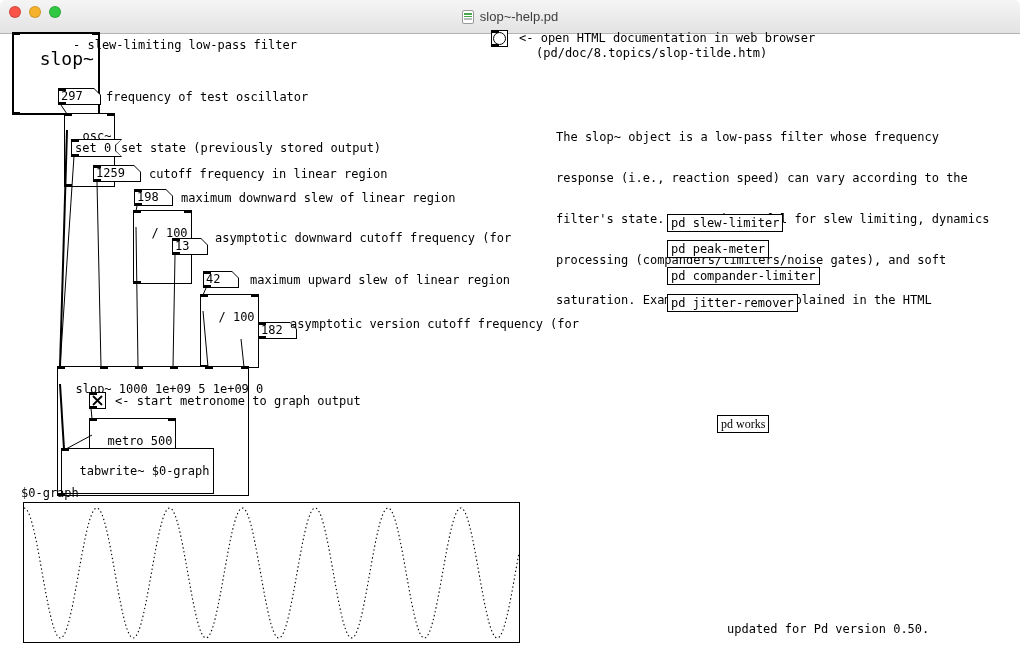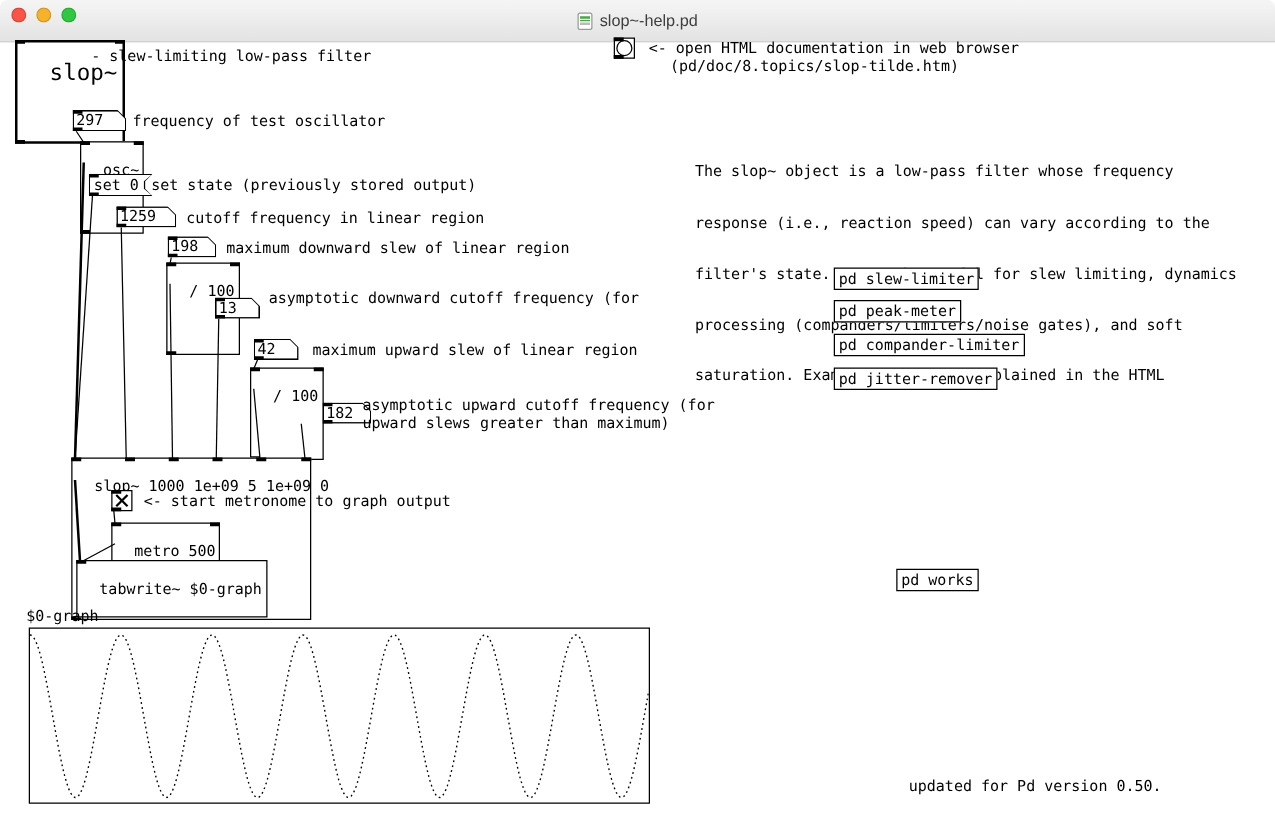--- a/index.html
+++ b/index.html
@@ -154,21 +154,21 @@
   <span class="nub nub-tl"></span>
   <span class="nub nub-tr"></span>
   <span class="nub nub-bl"></span>
 </div>
 
 <div class="numbox" style="left:238px; top:322px; width:39px;margin-left:20px;">
   <div class="inner">182</div>
   <span class="nub nub-tl"></span>
   <span class="nub nub-bl"></span>
 </div>
-<div class="comment" style="left:290px; top:317px;"><span>asymptotic upward cutoff frequency (for</span><br><span>upward slews greater than maximum)</span></div>
+<div class="comment" style="left:290px; top:317px;"><span>asymptotic version cutoff frequency (for</span><br></div>
 
 <div class="obj" style="left:57px; top:366px; width:192px;">
   <span>slop~ 1000 1e+09 5 1e+09 0</span>
   <span class="nub" style="top:-1px;left:-1px;"></span>
   <span class="nub" style="top:-1px;left:42px;"></span>
   <span class="nub" style="top:-1px;left:77px;"></span>
   <span class="nub" style="top:-1px;left:112px;"></span>
   <span class="nub" style="top:-1px;left:147px;"></span>
   <span class="nub" style="top:-1px;left:183px;"></span>
   <span class="nub nub-bl"></span>
@@ -200,21 +200,21 @@
   <div>response (i.e., reaction speed) can vary according to the</div>
   <div>filter's state. It can be useful for slew limiting, dynamics</div>
   <div>processing (companders/limiters/noise gates), and soft</div>
   <div>saturation. Examples below are explained in the HTML</div>
 </div>
 
 <div class="obj" style="left:667px; top:214px;">pd slew-limiter</div>
 <div class="obj" style="left:667px; top:240px;">pd peak-meter</div>
 <div class="obj" style="left:667px; top:267px;">pd compander-limiter</div>
 <div class="obj" style="left:667px; top:294px;">pd jitter-remover</div>
-<div class="obj" style="left:717px; top:455px;">pd works</div>
+<div class="obj" style="left:717px; top:415px;font-family:Liberation Serif, serif;">pd works</div>
 
 <div class="comment" style="left:727px; top:622px;">updated for Pd version 0.50.</div>
 
 <div class="comment" style="left:21px; top:486px;">$0-graph</div>
 <div class="graphbox">
   <svg width="495" height="139" style="display:block">
     <path id="wave" d="M0 5.0L1 5.2L2 6.0L3 7.2L4 8.8L5 11.0L6 13.5L7 16.5L8 19.9L9 23.6L10 27.7L11 32.2L12 36.9L13 41.8L14 47.0L15 52.3L16 57.7L17 63.3L18 68.9L19 74.5L20 80.1L21 85.6L22 90.9L23 96.2L24 101.2L25 106.0L26 110.5L27 114.8L28 118.7L29 122.2L30 125.3L31 128.1L32 130.4L33 132.2L34 133.6L35 134.5L36 135.0L37 134.9L38 134.4L39 133.4L40 131.9L41 129.9L42 127.5L43 124.7L44 121.5L45 117.9L46 113.9L47 109.6L48 105.0L49 100.2L50 95.1L51 89.9L52 84.4L53 78.9L54 73.3L55 67.7L56 62.1L57 56.6L58 51.2L59 45.9L60 40.8L61 35.9L62 31.2L63 26.9L64 22.8L65 19.2L66 15.9L67 13.0L68 10.5L69 8.5L70 6.9L71 5.8L72 5.2L73 5.0L74 5.4L75 6.2L76 7.5L77 9.2L78 11.5L79 14.1L80 17.2L81 20.6L82 24.5L83 28.6L84 33.1L85 37.9L86 42.8L87 48.0L88 53.4L89 58.9L90 64.4L91 70.0L92 75.6L93 81.2L94 86.7L95 92.0L96 97.2L97 102.2L98 107.0L99 111.4L100 115.6L101 119.4L102 122.9L103 125.9L104 128.6L105 130.8L106 132.5L107 133.8L108 134.7L109 135.0L110 134.8L111 134.2L112 133.1L113 131.5L114 129.5L115 127.0L116 124.1L117 120.8L118 117.1L119 113.1L120 108.7L121 104.1L122 99.2L123 94.0L124 88.7L125 83.3L126 77.8L127 72.2L128 66.6L129 61.0L130 55.5L131 50.1L132 44.8L133 39.7L134 34.9L135 30.3L136 26.0L137 22.1L138 18.5L139 15.2L140 12.4L141 10.0L142 8.1L143 6.6L144 5.6L145 5.1L146 5.0L147 5.5L148 6.4L149 7.8L150 9.7L151 12.0L152 14.7L153 17.9L154 21.4L155 25.3L156 29.5L157 34.1L158 38.9L159 43.9L160 49.1L161 54.5L162 60.0L163 65.6L164 71.2L165 76.8L166 82.3L167 87.8L168 93.1L169 98.3L170 103.2L171 107.9L172 112.3L173 116.4L174 120.2L175 123.5L176 126.5L177 129.1L178 131.2L179 132.9L180 134.0L181 134.8L182 135.0L183 134.8L184 134.0L185 132.8L186 131.1L187 129.0L188 126.4L189 123.4L190 120.1L191 116.3L192 112.2L193 107.8L194 103.1L195 98.1L196 93.0L197 87.6L198 82.2L199 76.6L200 71.0L201 65.4L202 59.9L203 54.4L204 49.0L205 43.8L206 38.7L207 33.9L208 29.4L209 25.2L210 21.3L211 17.8L212 14.6L213 11.9L214 9.6L215 7.8L216 6.4L217 5.5L218 5.0L219 5.1L220 5.6L221 6.7L222 8.1L223 10.1L224 12.5L225 15.3L226 18.6L227 22.2L228 26.1L229 30.4L230 35.0L231 39.9L232 45.0L233 50.2L234 55.6L235 61.2L236 66.7L237 72.4L238 77.9L239 83.5L240 88.9L241 94.2L242 99.3L243 104.2L244 108.8L245 113.2L246 117.2L247 120.9L248 124.2L249 127.1L250 129.5L251 131.6L252 133.1L253 134.2L254 134.9L255 135.0L256 134.6L257 133.8L258 132.5L259 130.7L260 128.5L261 125.9L262 122.8L263 119.3L264 115.5L265 111.3L266 106.8L267 102.1L268 97.1L269 91.9L270 86.5L271 81.0L272 75.5L273 69.9L274 64.3L275 58.7L276 53.2L277 47.9L278 42.7L279 37.7L280 33.0L281 28.5L282 24.3L283 20.5L284 17.1L285 14.0L286 11.4L287 9.2L288 7.4L289 6.1L290 5.3L291 5.0L292 5.2L293 5.8L294 6.9L295 8.5L296 10.6L297 13.0L298 16.0L299 19.3L300 23.0L301 27.0L302 31.4L303 36.0L304 40.9L305 46.0L306 51.3L307 56.8L308 62.3L309 67.9L310 73.5L311 79.1L312 84.6L313 90.0L314 95.3L315 100.3L316 105.2L317 109.8L318 114.0L319 118.0L320 121.6L321 124.8L322 127.6L323 130.0L324 131.9L325 133.4L326 134.4L327 134.9L328 135.0L329 134.5L330 133.6L331 132.2L332 130.3L333 128.0L334 125.3L335 122.1L336 118.6L337 114.6L338 110.4L339 105.9L340 101.1L341 96.0L342 90.8L343 85.4L344 79.9L345 74.3L346 68.7L347 63.1L348 57.6L349 52.1L350 46.8L351 41.7L352 36.7L353 32.0L354 27.6L355 23.5L356 19.8L357 16.4L358 13.4L359 10.9L360 8.8L361 7.1L362 5.9L363 5.2L364 5.0L365 5.3L366 6.0L367 7.2L368 8.9L369 11.0L370 13.6L371 16.6L372 20.0L373 23.8L374 27.9L375 32.3L376 37.0L377 42.0L378 47.1L379 52.4L380 57.9L381 63.5L382 69.1L383 74.7L384 80.2L385 85.7L386 91.1L387 96.3L388 101.4L389 106.1L390 110.7L391 114.9L392 118.8L393 122.3L394 125.4L395 128.1L396 130.4L397 132.3L398 133.6L399 134.5L400 135.0L401 134.9L402 134.4L403 133.3L404 131.8L405 129.9L406 127.5L407 124.6L408 121.4L409 117.8L410 113.8L411 109.5L412 104.9L413 100.0L414 95.0L415 89.7L416 84.3L417 78.8L418 73.2L419 67.6L420 62.0L421 56.4L422 51.0L423 45.7L424 40.6L425 35.7L426 31.1L427 26.8L428 22.7L429 19.1L430 15.8L431 12.9L432 10.4L433 8.4L434 6.8L435 5.8L436 5.1L437 5.0L438 5.4L439 6.2L440 7.5L441 9.3L442 11.5L443 14.2L444 17.3L445 20.7L446 24.6L447 28.8L448 33.2L449 38.0L450 43.0L451 48.2L452 53.6L453 59.0L454 64.6L455 70.2L456 75.8L457 81.4L458 86.8L459 92.2L460 97.4L461 102.4L462 107.1L463 111.6L464 115.7L465 119.5L466 123.0L467 126.0L468 128.7L469 130.9L470 132.6L471 133.9L472 134.7L473 135.0L474 134.8L475 134.2L476 133.1L477 131.5L478 129.4L479 126.9L480 124.0L481 120.7L482 117.0L483 112.9L484 108.6L485 103.9L486 99.0L487 93.9L488 88.6L489 83.2L490 77.6L491 72.0L492 66.4L493 60.8L494 55.3L495 49.9" fill="none" stroke="#000" stroke-width="1.1" stroke-dasharray="1.4 2.6"></path>
   </svg>
 </div>
 

